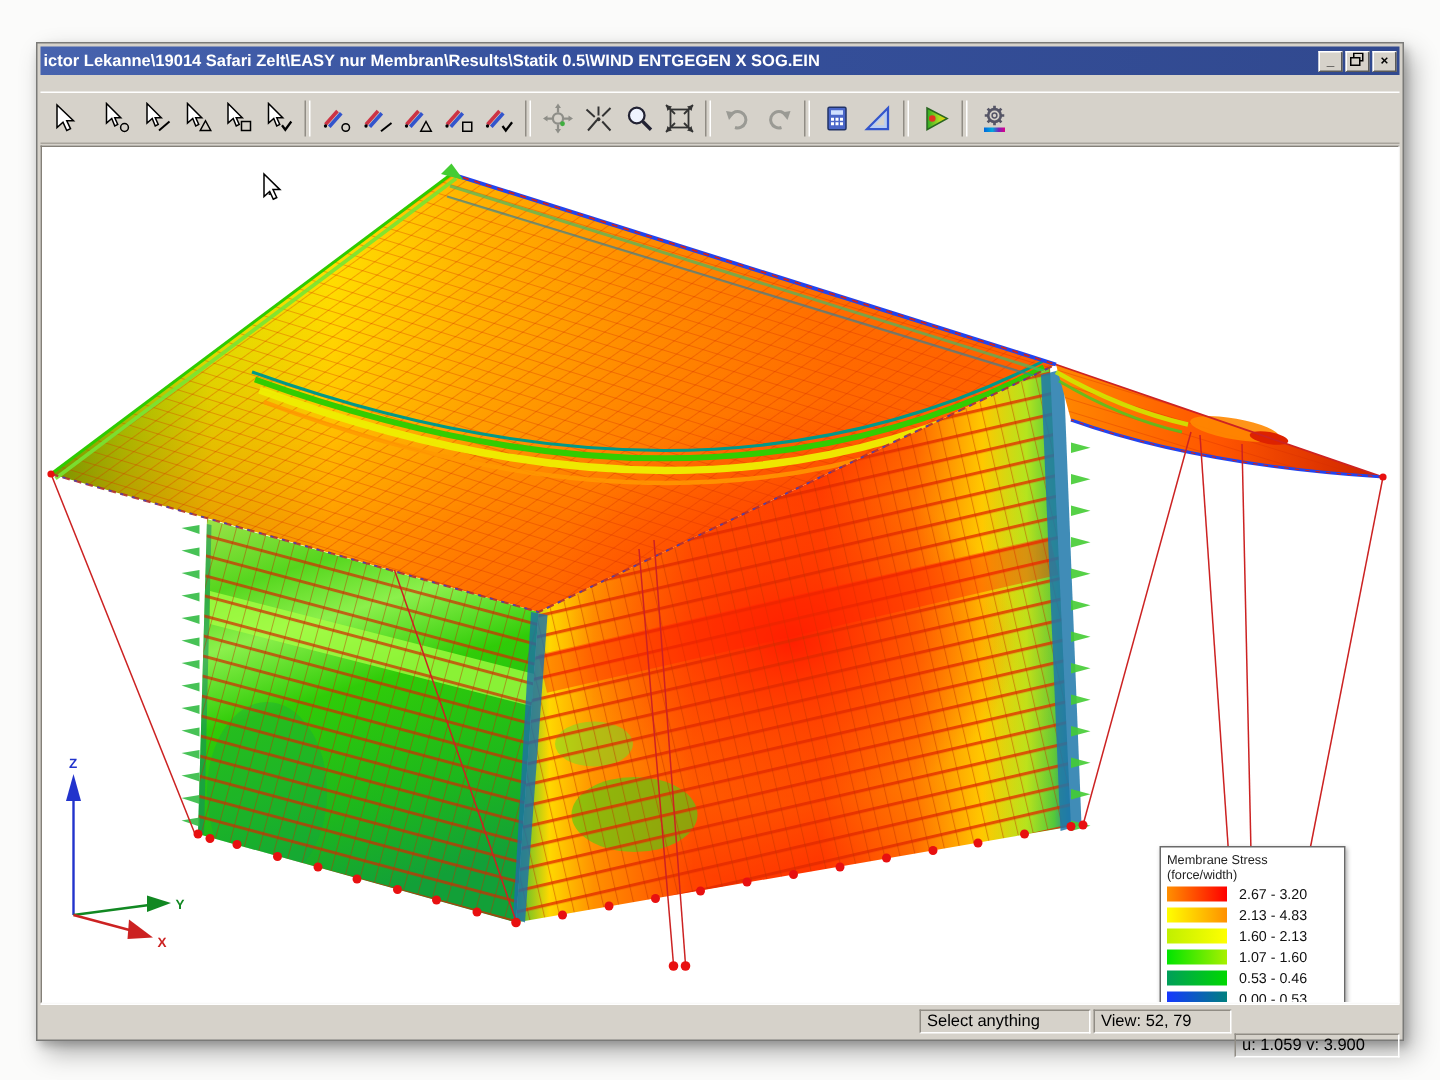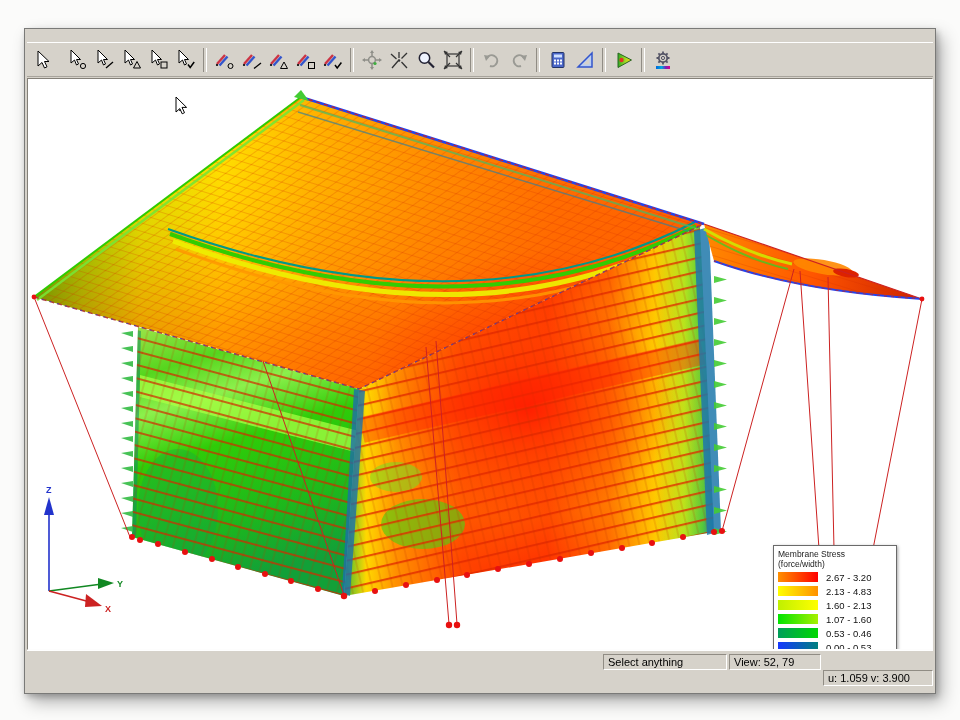--- a/index.html
+++ b/index.html
@@ -33,28 +33,41 @@
   .legend-title{font-size:8.5px;color:#222;margin-bottom:3px;}
   .legrow{display:flex;align-items:flex-start;height:14px;}
   .swatch{width:40px;height:10px;margin-right:8px;border:0;}
   .legrange{font-size:9.5px;color:#111;}
   .statusbar{height:22px;display:flex;align-items:flex-start;gap:2px;padding-top:3px;
              border-top:1px solid #fff;}
   .spanel{height:16px;font-size:11px;line-height:15px;padding-left:4px;color:#000;
           border:1px solid;border-color:#908c84 #fff #fff #908c84;box-sizing:border-box;
           overflow:hidden;white-space:nowrap;}
   .spacer{flex:1;border:none;}
-  .sp1{width:124px;}  .sp2{width:92px;}  .sp3{width:110px;margin-top:16px;}
+  .sp1{width:114px;}  .sp2{width:92px;}  .sp3{width:110px;margin-top:16px;}
 </style>
 </head>
 <body>
 
 <div class="page">
  <div class="appwin">
 
+  <div class="titlebar">
+    <div class="titletext">ictor Lekanne\19014 Safari Zelt\EASY nur Membran\Results\Statik 0.5\WIND ENTGEGEN X SOG.EIN</div>
+    <div class="winbtns">
+      <button class="winbtn">_</button>
+      <button class="winbtn">
+        <svg width="10" height="9" viewBox="0 0 10 9">
+          <rect x="2.5" y="0.5" width="6" height="5" fill="none" stroke="#000"></rect>
+          <rect x="0.5" y="3.5" width="6" height="5" fill="#d6d2ca" stroke="#000"></rect>
+        </svg>
+      </button>
+      <button class="winbtn">×</button>
+    </div>
+  </div>
 
   <div class="menustrip"></div>
 
   <div class="toolbar">
     <button class="tbtn">
           <svg width="22" height="22">
             <path d="M6,2 L6,17 L10,13.5 L12.5,19 L15,17.8 L12.5,12.5 L17,12.5 Z" fill="#fff" stroke="#000"></path>
           </svg>
         </button>
     <div class="tgap"></div>

